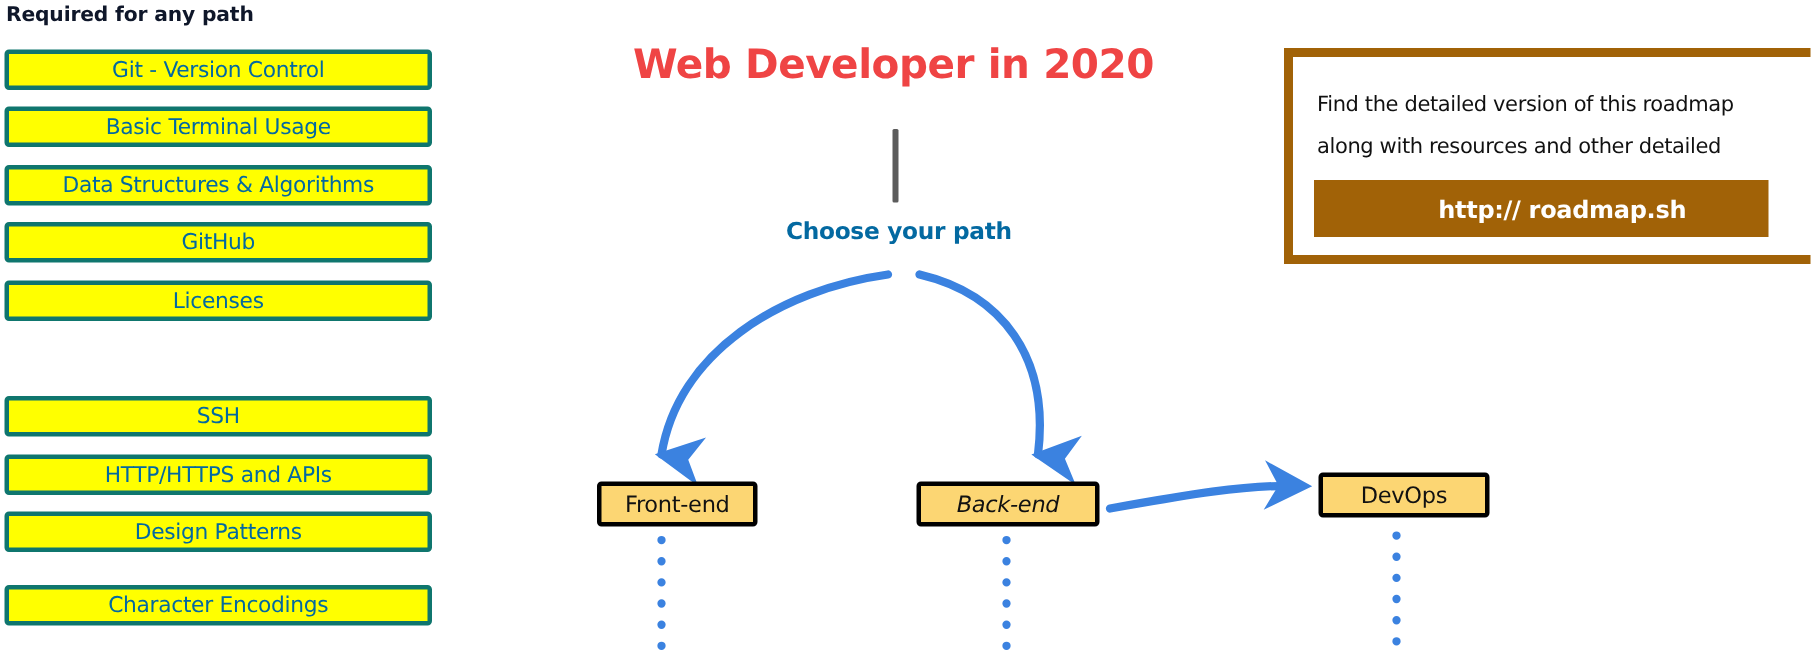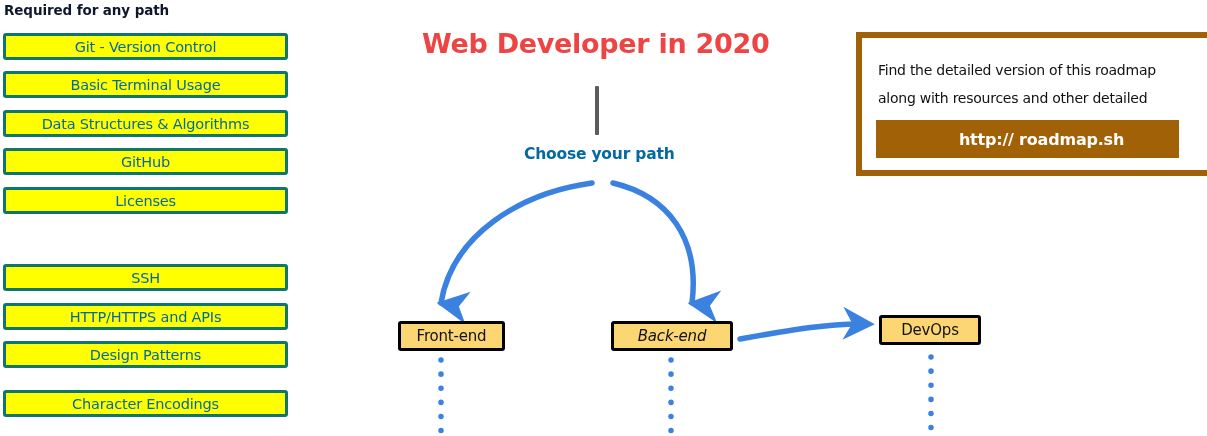--- a/index.html
+++ b/index.html
@@ -44,21 +44,21 @@
   
   .path-box{
     position:absolute;height:30px;
     background:#fcd673;border:3px solid #000000;border-radius:3px;
     box-sizing:border-box;
     display:flex;align-items:center;justify-content:center;
     font-size:15px;color:#111111;letter-spacing:-0.2px;white-space:nowrap;
   }
   #path-box-frontend{left:375px;top:321px;width:107px;margin-left:23px;}
   #path-box-backend{left:611px;top:321px;width:122px;font-style:italic;}
-  #path-box-devops{left:879px;top:315px;width:102px;}
+  #path-box-devops{left:879px;top:315px;width:114px;}
 
   
   #edges-layer{position:absolute;left:0;top:0;width:1207px;height:436px;pointer-events:none;}
 
   
   #roadmap-card{
     position:absolute;left:856px;top:32px;width:374px;height:144px;
     background:#ffffff;border:6px solid #a16207;box-sizing:border-box;
   }
   .card-line{

